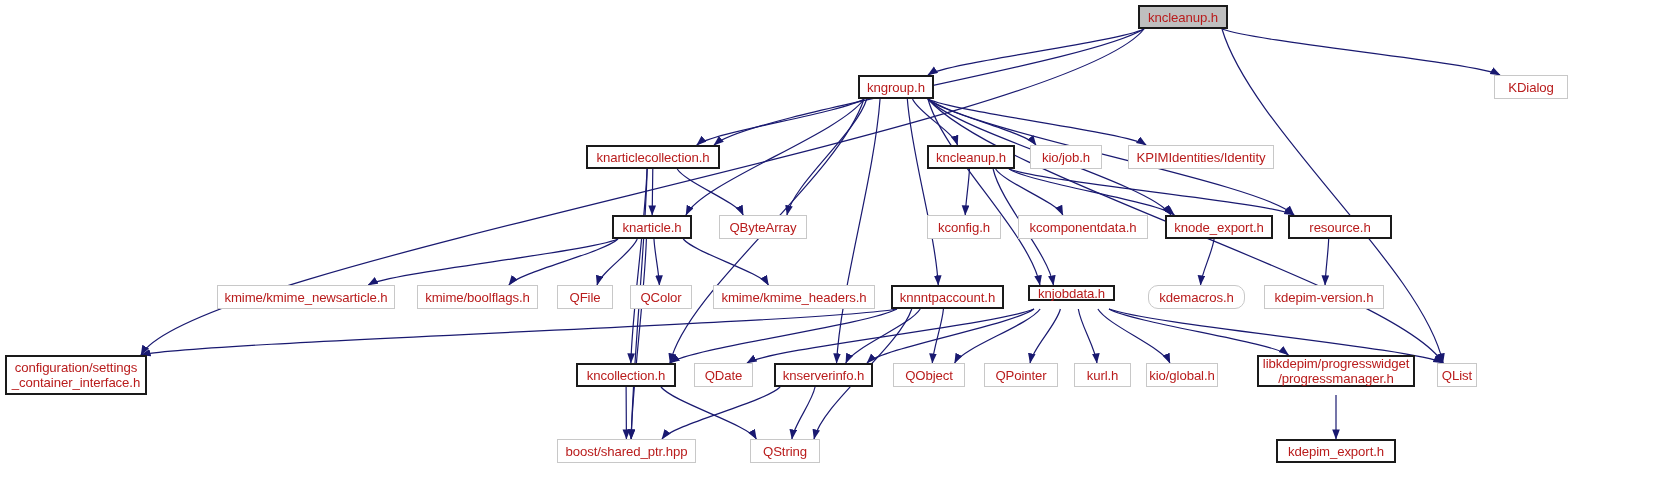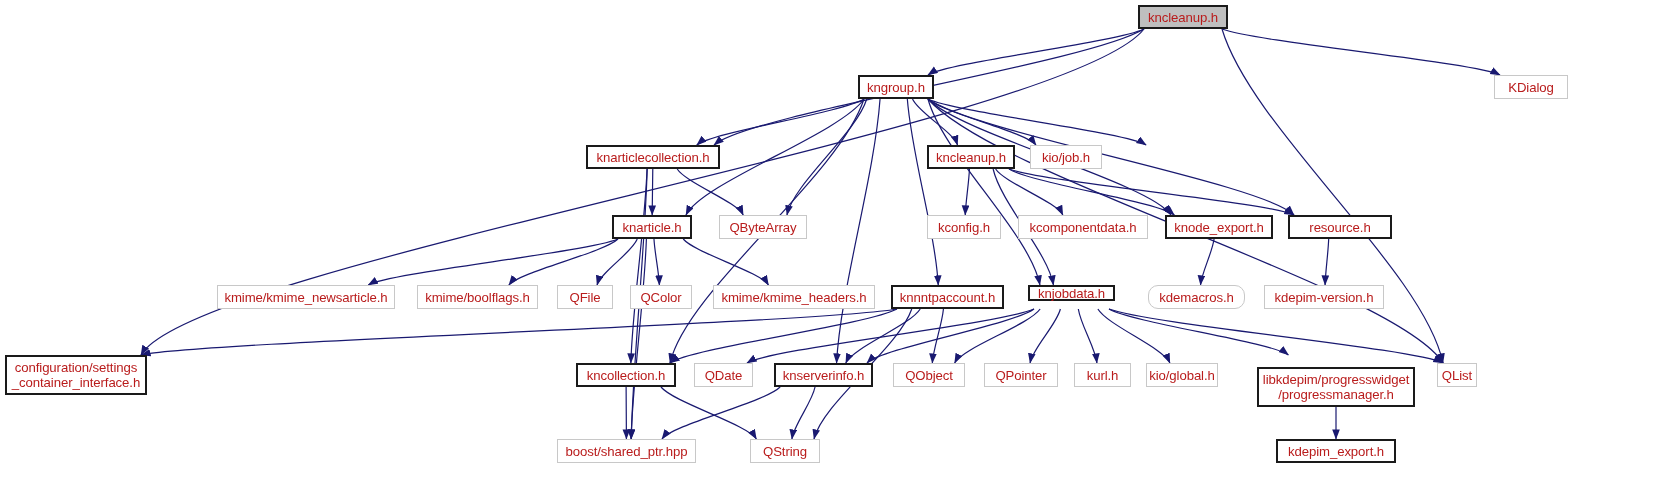--- a/index.html
+++ b/index.html
@@ -113,20 +113,21 @@
         <path d="M 780.16,387 C 764.203,402.6 672.5980000000001,424.44 661.96,439" marker-end="url(#arrow)"></path>
         <path d="M 1336,395 C 1336,408.2 1336,426.68 1336,439" marker-end="url(#arrow)"></path>
       </g>
   </svg>
 <div class="node root" style="left: 1138px; top: 5px; width: 90px; height: 24px;">kncleanup.h</div>
     <div class="node plain" style="left: 1494px; top: 75px; width: 74px; height: 24px;">KDialog</div>
     <div class="node bold" style="left: 858px; top: 75px; width: 76px; height: 24px;">kngroup.h</div>
     <div class="node bold" style="left: 586px; top: 145px; width: 134px; height: 24px;">knarticlecollection.h</div>
     <div class="node bold" style="left: 927px; top: 145px; width: 88px; height: 24px;">kncleanup.h</div>
     <div class="node plain" style="left: 1030px; top: 145px; width: 72px; height: 24px;">kio/job.h</div>
+    <div class="node plain" style="left: 1128px; top: 145px; width: 146px; height: 24px;">KPIMIdentities/Identity</div>
     <div class="node bold" style="left: 612px; top: 215px; width: 80px; height: 24px;">knarticle.h</div>
     <div class="node plain" style="left: 719px; top: 215px; width: 88px; height: 24px;">QByteArray</div>
     <div class="node plain" style="left: 927px; top: 215px; width: 74px; height: 24px;">kconfig.h</div>
     <div class="node plain" style="left: 1018px; top: 215px; width: 130px; height: 24px;">kcomponentdata.h</div>
     <div class="node bold" style="left: 1165px; top: 215px; width: 108px; height: 24px;">knode_export.h</div>
     <div class="node bold" style="left: 1288px; top: 215px; width: 104px; height: 24px;">resource.h</div>
     <div class="node plain" style="left: 217px; top: 285px; width: 178px; height: 24px;">kmime/kmime_newsarticle.h</div>
     <div class="node plain" style="left: 417px; top: 285px; width: 121px; height: 24px;">kmime/boolflags.h</div>
     <div class="node plain" style="left: 557px; top: 285px; width: 56px; height: 24px;">QFile</div>
     <div class="node plain" style="left: 630px; top: 285px; width: 62px; height: 24px;">QColor</div>
@@ -137,19 +138,19 @@
     <div class="node plain" style="left: 1264px; top: 285px; width: 120px; height: 24px;">kdepim-version.h</div>
     <div class="node bold" style="left: 5px; top: 355px; width: 142px; height: 40px;">configuration/settings
 _container_interface.h</div>
     <div class="node bold" style="left: 576px; top: 363px; width: 100px; height: 24px;">kncollection.h</div>
     <div class="node plain" style="left: 694px; top: 363px; width: 59px; height: 24px;">QDate</div>
     <div class="node bold" style="left: 774px; top: 363px; width: 99px; height: 24px;">knserverinfo.h</div>
     <div class="node plain" style="left: 893px; top: 363px; width: 72px; height: 24px;">QObject</div>
     <div class="node plain" style="left: 984px; top: 363px; width: 74px; height: 24px;">QPointer</div>
     <div class="node plain" style="left: 1074px; top: 363px; width: 57px; height: 24px;">kurl.h</div>
     <div class="node plain" style="left: 1146px; top: 363px; width: 72px; height: 24px;">kio/global.h</div>
-    <div class="node bold" style="left: 1257px; top: 355px; width: 158px; height: 40px; margin-top: 12px;">libkdepim/progresswidget
+    <div class="node bold" style="left: 1257px; top: 355px; width: 158px; height: 32px;">libkdepim/progresswidget
 /progressmanager.h</div>
     <div class="node plain" style="left: 1437px; top: 363px; width: 40px; height: 24px;">QList</div>
     <div class="node plain" style="left: 557px; top: 439px; width: 139px; height: 24px;">boost/shared_ptr.hpp</div>
     <div class="node plain" style="left: 750px; top: 439px; width: 70px; height: 24px;">QString</div>
     <div class="node bold" style="left: 1276px; top: 439px; width: 120px; height: 24px;">kdepim_export.h</div>
   </div>
 
 </body></html>

